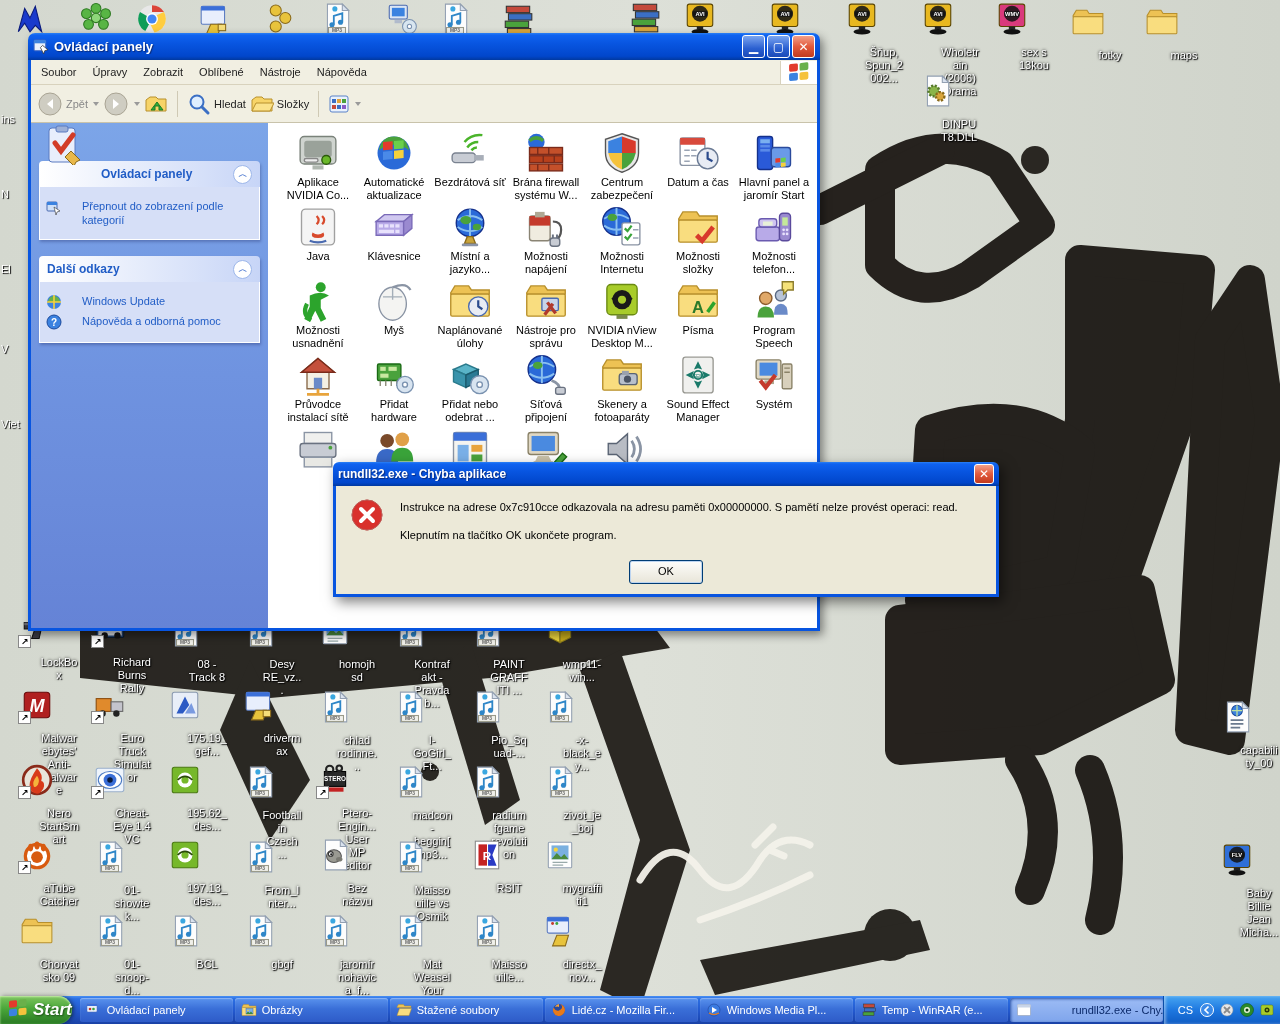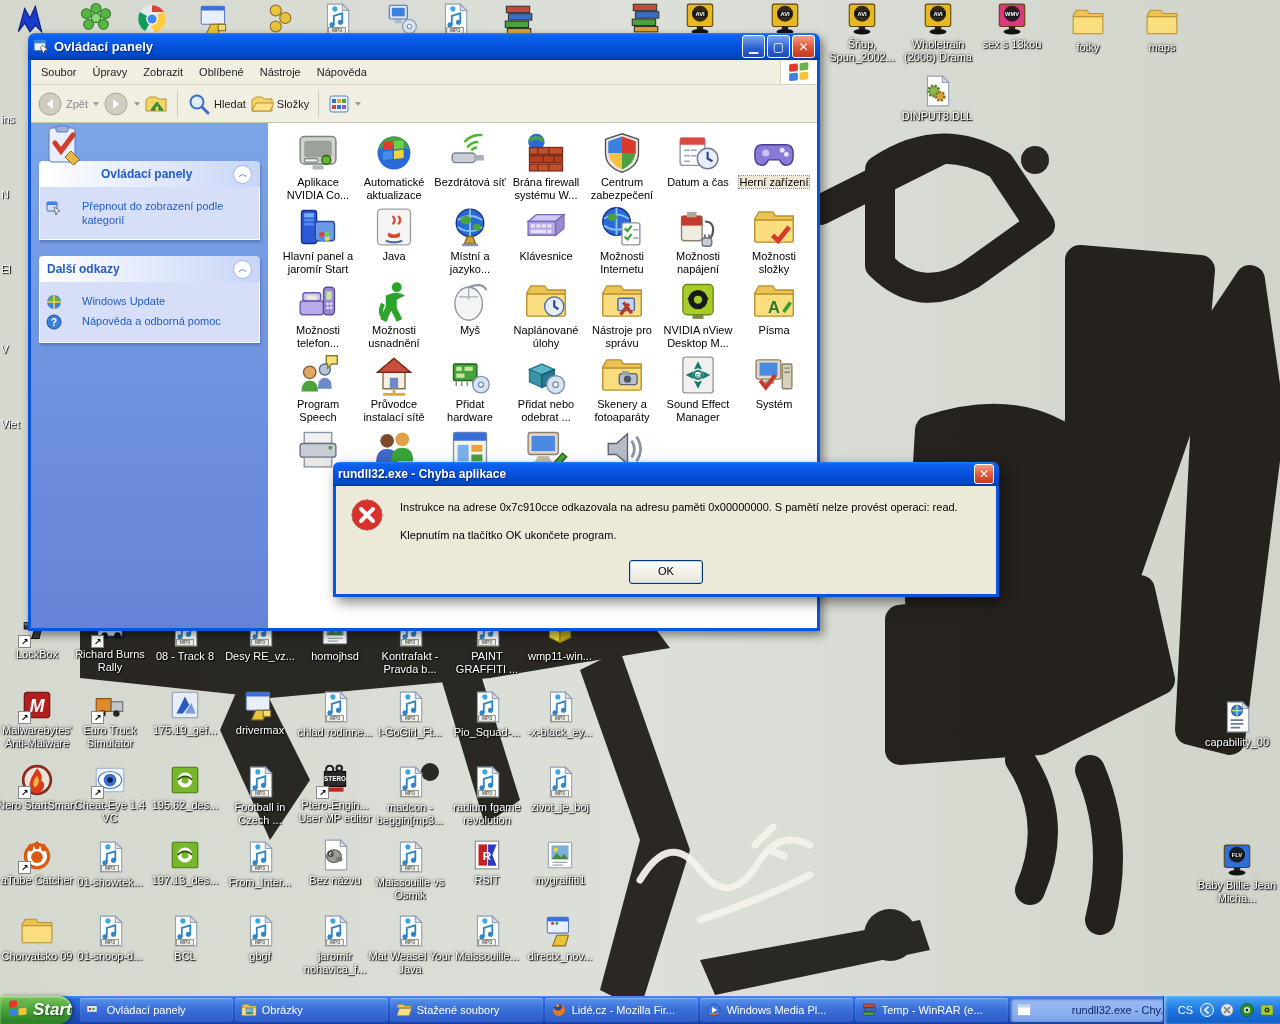--- a/index.html
+++ b/index.html
@@ -4,22 +4,22 @@
 <style>
   html,body{margin:0;padding:0;}
   body{width:1280px;height:1024px;overflow:hidden;position:relative;
        font-family:"Liberation Sans","DejaVu Sans",sans-serif;font-size:11px;
        background:#d8dbd3;}
   
   #wallpaper{position:absolute;inset:0;z-index:0;}
   
   .desk-icon{position:absolute;width:84px;text-align:center;z-index:1;}
   .desk-icon .ic{width:34px;height:34px;margin:0 auto;position:relative;}
-  .desk-icon .lbl{margin-top:2px;color:#fff;line-height:13px;
-      text-shadow:1px 1px 1px #000,0 0 3px #000;word-wrap:break-word;}
+  .desk-icon .lbl{margin-top:10px;color:#fff;line-height:13px;
+      text-shadow:1px 1px 1px #000,0 0 3px #000;word-wrap:break-word;padding-left:44px;}
   .shortcut-badge{position:absolute;left:-2px;bottom:-2px;width:11px;height:11px;
       background:#fff;border:1px solid #888;display:flex;align-items:center;justify-content:center;
       font-size:9px;color:#000;font-weight:bold;}
   .edge-frag{position:absolute;color:#fff;text-shadow:1px 1px 1px #000;z-index:1;}
   
   .xp-window{position:absolute;z-index:10;border-radius:8px 8px 0 0;
       box-shadow:3px 4px 10px rgba(0,0,0,.45);}
   .titlebar{height:27px;border-radius:7px 7px 0 0;display:flex;align-items:center;padding:0 5px;
       background:linear-gradient(180deg,#2a80f5 0%,#0f62f0 8%,#0855e0 40%,#0146cb 86%,#0139a0 100%);}
   .titlebar .t-icon{width:17px;height:17px;margin-right:4px;}
@@ -986,29 +986,20 @@
                 <rect x="3" y="5" width="18" height="20" rx="2" fill="#fff" stroke="#8a94a4"></rect>
                 <rect x="3" y="5" width="18" height="5" fill="#d84a3c"></rect>
                 <g stroke="#9aa4b4">
                   <path d="M6 14h4M11 14h4M6 18h4M11 18h4M6 22h4"></path>
                 </g>
                 <circle cx="23" cy="20" r="7.5" fill="#e8ecf4" stroke="#6a7a94"></circle>
                 <path d="M23 15 v5 l3.5 2" stroke="#2a4a8c" stroke-width="1.6" fill="none"></path>
               </svg></div>
             <div class="albl"><span>Datum a čas</span></div>
           </div>
-          <div class="applet selected">
-            <div class="aic"><svg viewBox="0 0 32 32" width="44" height="44">
-                <path d="M7 10 h18 q5 0 5 7 q0 8 -5 8 q-3 0 -5 -4 h-8 q-2 4 -5 4 q-5 0 -5 -8 q0 -7 5 -7z" fill="#8a7ad8" stroke="#4a3a94"></path>
-                <circle cx="10" cy="16" r="2.6" fill="#c8c2f0"></circle>
-                <circle cx="22" cy="14" r="1.8" fill="#e8e4fc"></circle>
-                <circle cx="25" cy="17" r="1.8" fill="#e8e4fc"></circle>
-              </svg></div>
-            <div class="albl"><span>Herní zařízení</span></div>
-          </div>
           <div class="applet">
             <div class="aic"><svg viewBox="0 0 32 32" width="44" height="44">
                 <rect x="4" y="4" width="11" height="24" rx="2" fill="#2a5ad8" stroke="#14308c"></rect>
                 <rect x="6" y="6" width="7" height="3" fill="#7ab0f0"></rect>
                 <rect x="6" y="10" width="7" height="2" fill="#5a8ae8"></rect>
                 <rect x="6" y="13" width="7" height="2" fill="#5a8ae8"></rect>
                 <rect x="14" y="12" width="14" height="14" rx="2" fill="#6a9ae8" stroke="#2a4a9c"></rect>
                 <g transform="translate(17,20) skewY(-5) scale(.5)">
                   <rect width="7" height="6" fill="#e23a2c"></rect>
                   <rect x="8" width="7" height="6" fill="#6ad04a"></rect>
@@ -1022,69 +1013,69 @@
             <div class="aic"><svg viewBox="0 0 32 32" width="44" height="44">
                 <rect x="4" y="3" width="24" height="26" rx="3" fill="#f4f4f4" stroke="#a0a0a0"></rect>
                 <path d="M12 20 q4 3 8 0 q2 4 -4 4 t-4 -4z" fill="#d84a2c"></path>
                 <path d="M15 8 q3 3 0 6 M19 8 q3 3 0 6" stroke="#d84a2c" stroke-width="1.6" fill="none"></path>
                 <path d="M10 26 q6 2.5 12 0" stroke="#4a6ab0" stroke-width="1.6" fill="none"></path>
               </svg></div>
             <div class="albl"><span>Java</span></div>
           </div>
           <div class="applet">
             <div class="aic"><svg viewBox="0 0 32 32" width="44" height="44">
-                <circle cx="16" cy="13" r="10" fill="#2a6ad8" stroke="#14308c"></circle>
-                <path d="M7 11 q9 -6 18 0 M7 16 q9 6 18 0 M16 3 v20" stroke="#8ac0f0" stroke-width="1.4" fill="none"></path>
-                <ellipse cx="13" cy="11" rx="4" ry="3" fill="#4aa23c"></ellipse>
-                <ellipse cx="21" cy="16" rx="3" ry="2.4" fill="#4aa23c"></ellipse>
-                <path d="M14 23 h4 l2 5 h-8z" fill="#c8a43c" stroke="#8a6a1a"></path>
-                <rect x="10" y="28" width="12" height="2" rx="1" fill="#8a94a8"></rect>
-              </svg></div>
-            <div class="albl"><span>Místní a jazyko...</span></div>
-          </div>
-          <div class="applet">
-            <div class="aic"><svg viewBox="0 0 32 32" width="44" height="44">
                 <path d="M3 12 l6-5 h20 l-6 5z" fill="#d0c8f0" stroke="#7a6ab8"></path>
                 <path d="M3 12 h20 v10 h-20z" fill="#b8aae8" stroke="#7a6ab8"></path>
                 <path d="M23 12 l6-5 v10 l-6 5z" fill="#9a8ad0" stroke="#7a6ab8"></path>
                 <g fill="#e8e2fc">
                   <rect x="5" y="14" width="3" height="2.4"></rect>
                   <rect x="9" y="14" width="3" height="2.4"></rect>
                   <rect x="13" y="14" width="3" height="2.4"></rect>
                   <rect x="17" y="14" width="3" height="2.4"></rect>
                   <rect x="5" y="18" width="11" height="2.4"></rect>
                   <rect x="17" y="18" width="3" height="2.4"></rect>
                 </g>
               </svg></div>
             <div class="albl"><span>Klávesnice</span></div>
           </div>
           <div class="applet">
             <div class="aic"><svg viewBox="0 0 32 32" width="44" height="44">
+                <circle cx="16" cy="13" r="10" fill="#2a6ad8" stroke="#14308c"></circle>
+                <path d="M7 11 q9 -6 18 0 M7 16 q9 6 18 0 M16 3 v20" stroke="#8ac0f0" stroke-width="1.4" fill="none"></path>
+                <ellipse cx="13" cy="11" rx="4" ry="3" fill="#4aa23c"></ellipse>
+                <ellipse cx="21" cy="16" rx="3" ry="2.4" fill="#4aa23c"></ellipse>
+                <path d="M14 23 h4 l2 5 h-8z" fill="#c8a43c" stroke="#8a6a1a"></path>
+                <rect x="10" y="28" width="12" height="2" rx="1" fill="#8a94a8"></rect>
+              </svg></div>
+            <div class="albl"><span>Místní a jazyko...</span></div>
+          </div>
+          <div class="applet">
+            <div class="aic"><svg viewBox="0 0 32 32" width="44" height="44">
+                <rect x="4" y="8" width="15" height="18" rx="2" fill="#f0ece0" stroke="#8a8474"></rect>
+                <rect x="4" y="8" width="15" height="7" fill="#c43a2c"></rect>
+                <rect x="8" y="5" width="7" height="4" fill="#b0a894"></rect>
+                <path d="M21 12 q6 0 6 6 t-5 8" stroke="#555" stroke-width="1.6" fill="none"></path>
+                <rect x="19" y="24" width="7" height="6" rx="2" fill="#c8ccd4" stroke="#6a7280"></rect>
+                <path d="M21 24v-2.5M24 24v-2.5" stroke="#6a7280" stroke-width="1.4"></path>
+              </svg></div>
+            <div class="albl"><span>Možnosti napájení</span></div>
+          </div>
+          <div class="applet">
+            <div class="aic"><svg viewBox="0 0 32 32" width="44" height="44">
                 <circle cx="12" cy="12" r="10" fill="#2a6ad8" stroke="#14308c"></circle>
                 <path d="M3 10 q9 -6 18 0 M3 15 q9 6 18 0 M12 2 v20" stroke="#8ac0f0" stroke-width="1.4" fill="none"></path>
                 <ellipse cx="9" cy="9" rx="3.5" ry="2.6" fill="#4aa23c"></ellipse>
                 <rect x="16" y="13" width="13" height="16" rx="1.5" fill="#fff" stroke="#8a94a4"></rect>
                 <g stroke="#3aa43a" stroke-width="1.6" fill="none">
                   <path d="M18 17 l2 2 3-4"></path>
                   <path d="M18 23 l2 2 3-4"></path>
                 </g>
                 <path d="M24 18h4M24 24h4" stroke="#9aa4b4"></path>
               </svg></div>
             <div class="albl"><span>Možnosti Internetu</span></div>
-          </div>
-          <div class="applet">
-            <div class="aic"><svg viewBox="0 0 32 32" width="44" height="44">
-                <rect x="4" y="8" width="15" height="18" rx="2" fill="#f0ece0" stroke="#8a8474"></rect>
-                <rect x="4" y="8" width="15" height="7" fill="#c43a2c"></rect>
-                <rect x="8" y="5" width="7" height="4" fill="#b0a894"></rect>
-                <path d="M21 12 q6 0 6 6 t-5 8" stroke="#555" stroke-width="1.6" fill="none"></path>
-                <rect x="19" y="24" width="7" height="6" rx="2" fill="#c8ccd4" stroke="#6a7280"></rect>
-                <path d="M21 24v-2.5M24 24v-2.5" stroke="#6a7280" stroke-width="1.4"></path>
-              </svg></div>
-            <div class="albl"><span>Možnosti napájení</span></div>
           </div>
           <div class="applet">
             <div class="aic"><svg viewBox="0 0 32 32" width="44" height="44">
                 <path d="M2 10l3-5h10l2 3h13v3H2z" fill="#edc254" stroke="#b8902c"></path>
                 <rect x="2" y="11" width="28" height="16" rx="1" fill="#f9dd7f" stroke="#b8902c"></rect>
                 <path d="M15 22 l4 4 8 -10" stroke="#d83a2c" stroke-width="3.4" fill="none"></path>
               </svg></div>
             <div class="albl"><span>Možnosti složky</span></div>
           </div>
           <div class="applet">
@@ -1191,20 +1182,30 @@
           </div>
           <div class="applet">
             <div class="aic"><svg viewBox="0 0 32 32" width="44" height="44">
                 <path d="M4 12 l9-4 9 4 -9 4z" fill="#5ab4c8" stroke="#2a7a8c"></path>
                 <path d="M4 12 v9 l9 4 v-9z" fill="#3a94ac" stroke="#2a7a8c"></path>
                 <path d="M22 12 v9 l-9 4 v-9z" fill="#2a7a94" stroke="#1a5a6c"></path>
                 <circle cx="23" cy="23" r="6.5" fill="#d8e4f0" stroke="#7a92b0"></circle>
                 <circle cx="23" cy="23" r="2" fill="#fff" stroke="#7a92b0"></circle>
               </svg></div>
             <div class="albl"><span>Přidat nebo odebrat ...</span></div>
+          </div>
+          <div class="applet">
+            <div class="aic"><svg viewBox="0 0 32 32" width="44" height="44">
+                <circle cx="13" cy="12" r="10" fill="#2a6ad8" stroke="#14308c"></circle>
+                <path d="M4 10 q9 -6 18 0 M4 15 q9 6 18 0 M13 2 v20" stroke="#8ac0f0" stroke-width="1.4" fill="none"></path>
+                <ellipse cx="10" cy="9" rx="3.5" ry="2.6" fill="#4aa23c"></ellipse>
+                <path d="M20 20 q6 2 6 7" stroke="#8a94a4" stroke-width="2" fill="none"></path>
+                <rect x="23" y="25" width="7" height="5" rx="1.5" fill="#c8ccd4" stroke="#6a7280"></rect>
+              </svg></div>
+            <div class="albl"><span>Síťová připojení</span></div>
           </div>
           <div class="applet">
             <div class="aic"><svg viewBox="0 0 32 32" width="44" height="44">
                 <path d="M2 10l3-5h10l2 3h13v3H2z" fill="#edc254" stroke="#b8902c"></path>
                 <rect x="2" y="11" width="28" height="16" rx="1" fill="#f9dd7f" stroke="#b8902c"></rect>
                 <rect x="14" y="15" width="13" height="8" rx="2" fill="#b8c0cc" stroke="#5a6474"></rect>
                 <circle cx="20" cy="19" r="2.6" fill="#4a5464"></circle>
                 <rect x="16" y="13" width="5" height="3" fill="#9aa2ae"></rect>
               </svg></div>
             <div class="albl"><span>Skenery a fotoaparáty</span></div>

